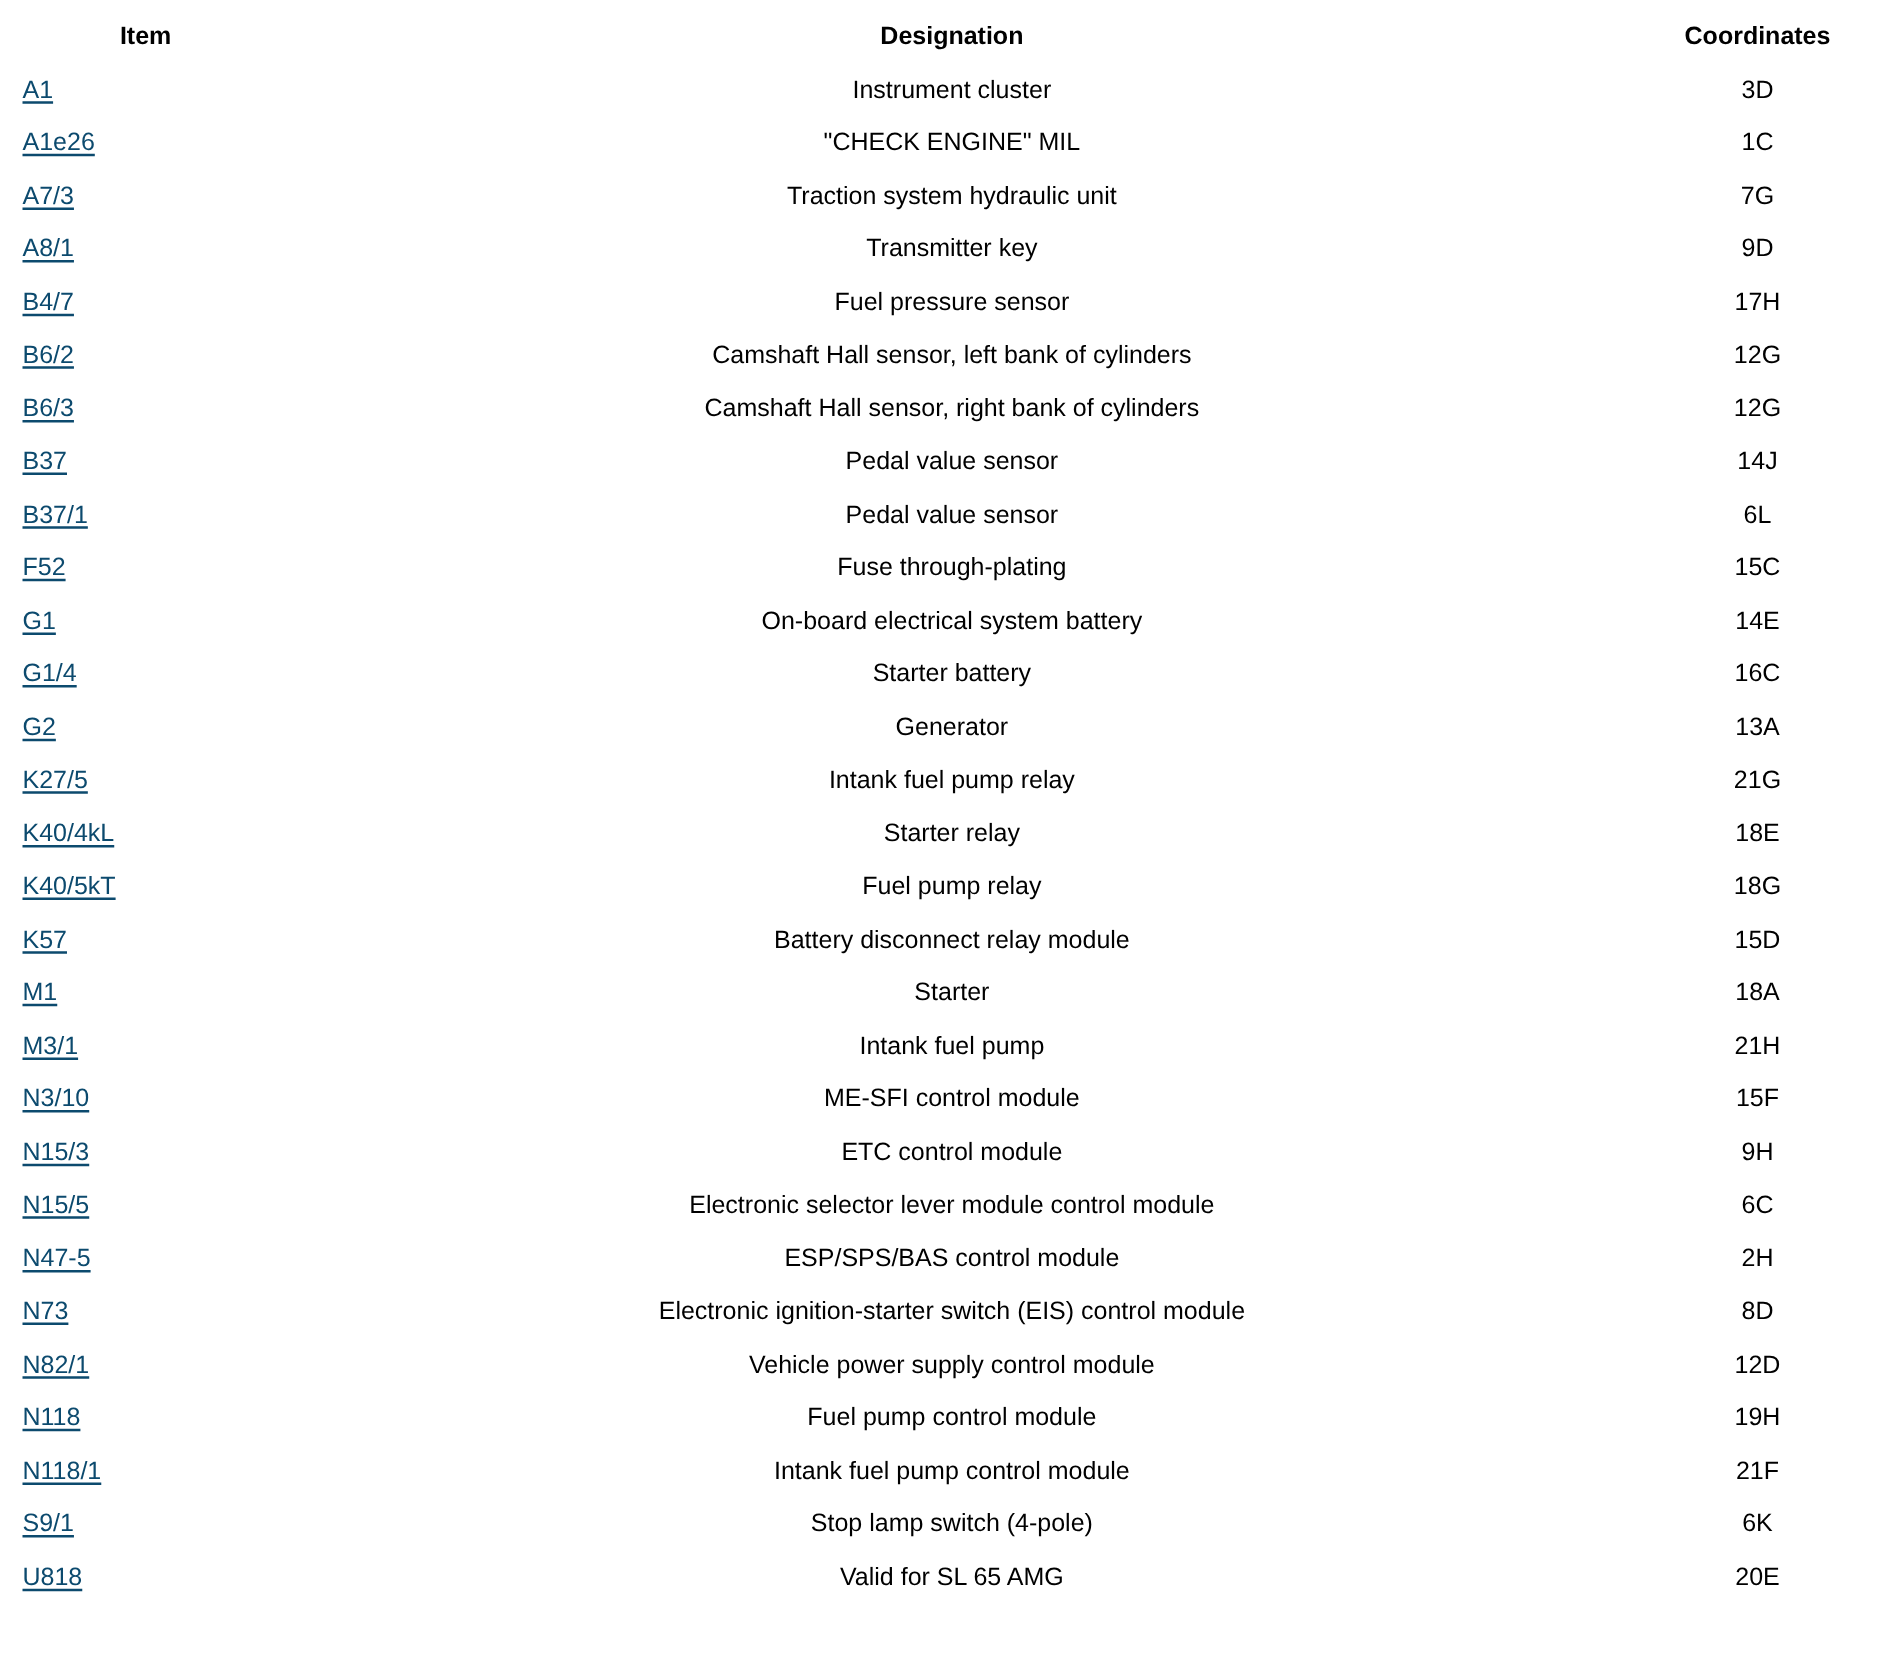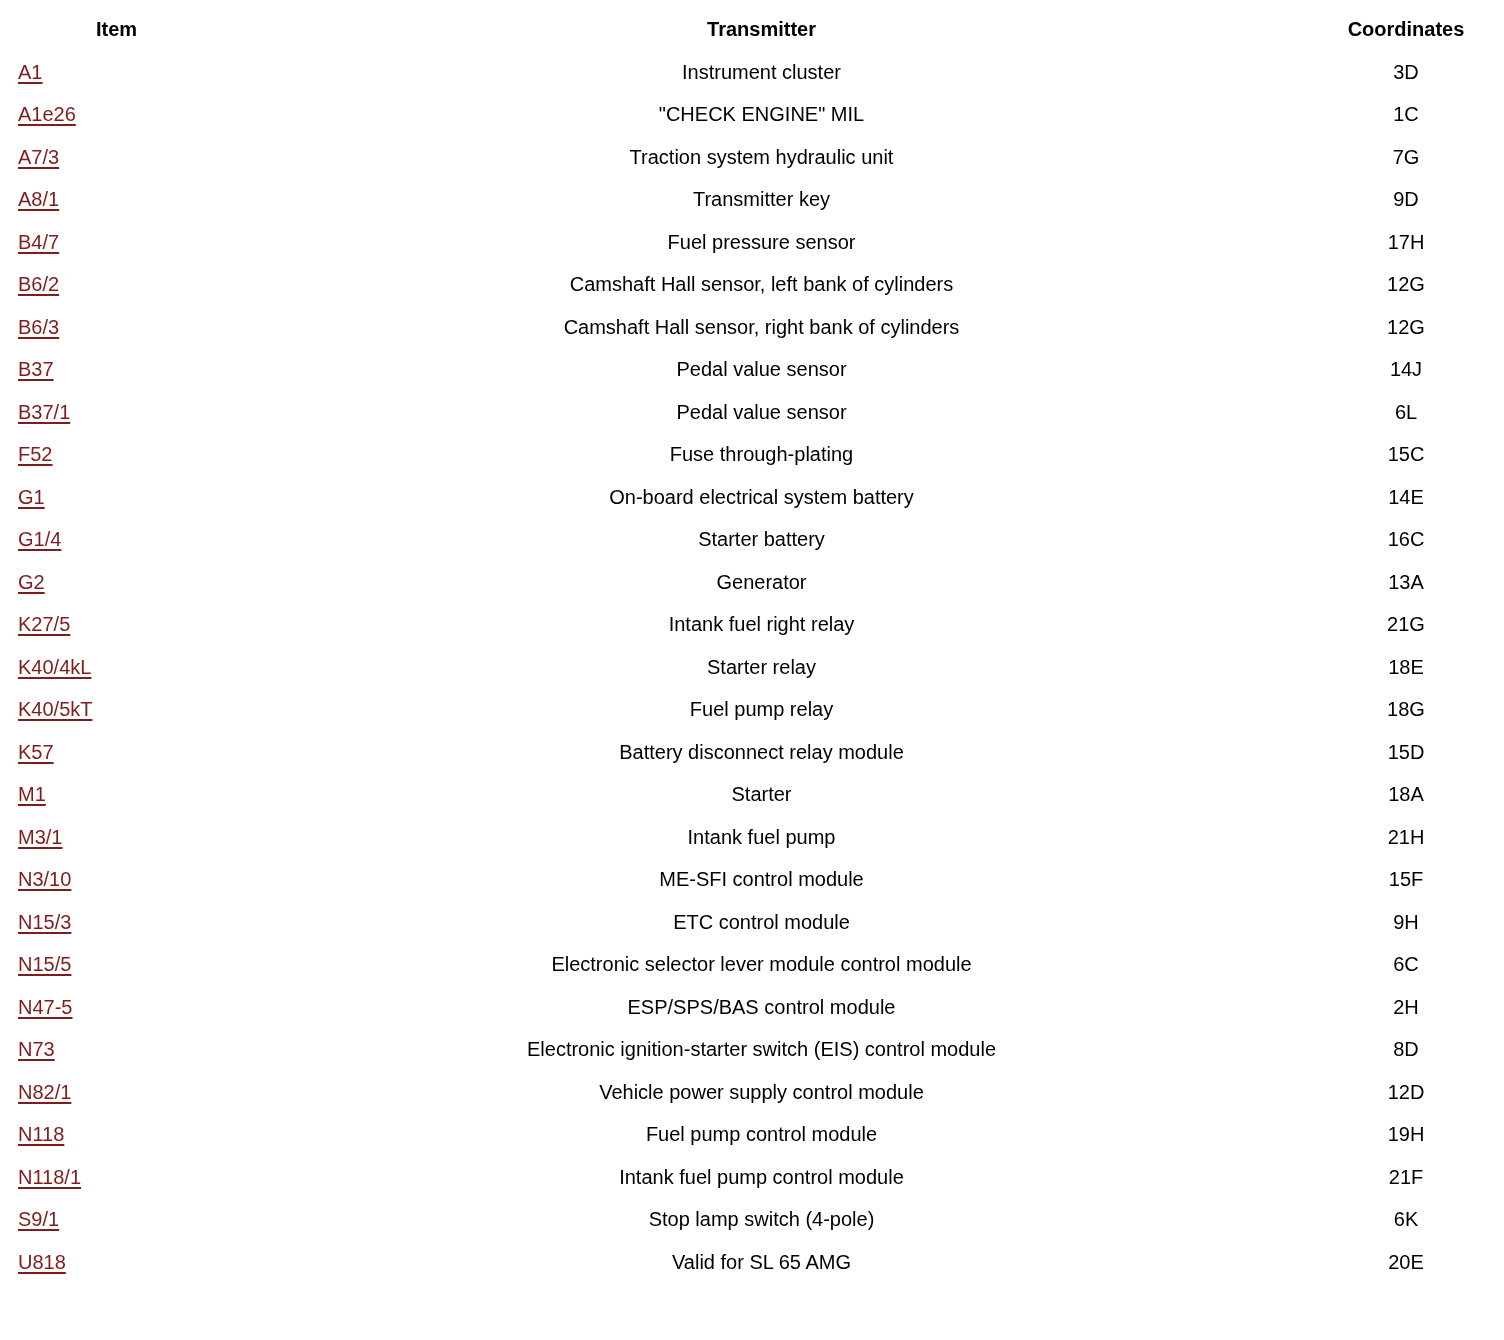--- a/index.html
+++ b/index.html
@@ -26,35 +26,35 @@
     white-space: nowrap;
   }
   .row > * {
     font-size: 20px;
     overflow: visible;
   }
   .hdr > * {
     font-weight: bold;
   }
   a.item {
-    color: #7f1d1d;
+    color: #0c4a6e;
     text-decoration: underline;
     text-decoration-thickness: 2px;
     text-underline-offset: 3px;
     cursor: pointer;
     justify-self: start;
   }
 </style>
 </head>
 <body>
 
 <div class="table">
   <div class="row hdr">
     <div>Item</div>
-    <div>Transmitter</div>
+    <div>Designation</div>
     <div>Coordinates</div>
   </div>
   <div id="rows">
   <div class="row">
     <a class="item">A1</a>
     <div class="designation">Instrument cluster</div>
     <div class="coords">3D</div>
   </div>
 
   <div class="row">
@@ -124,21 +124,21 @@
   </div>
 
   <div class="row">
     <a class="item">G2</a>
     <div class="designation">Generator</div>
     <div class="coords">13A</div>
   </div>
 
   <div class="row">
     <a class="item">K27/5</a>
-    <div class="designation">Intank fuel right relay</div>
+    <div class="designation">Intank fuel pump relay</div>
     <div class="coords">21G</div>
   </div>
 
   <div class="row">
     <a class="item">K40/4kL</a>
     <div class="designation">Starter relay</div>
     <div class="coords">18E</div>
   </div>
 
   <div class="row">

